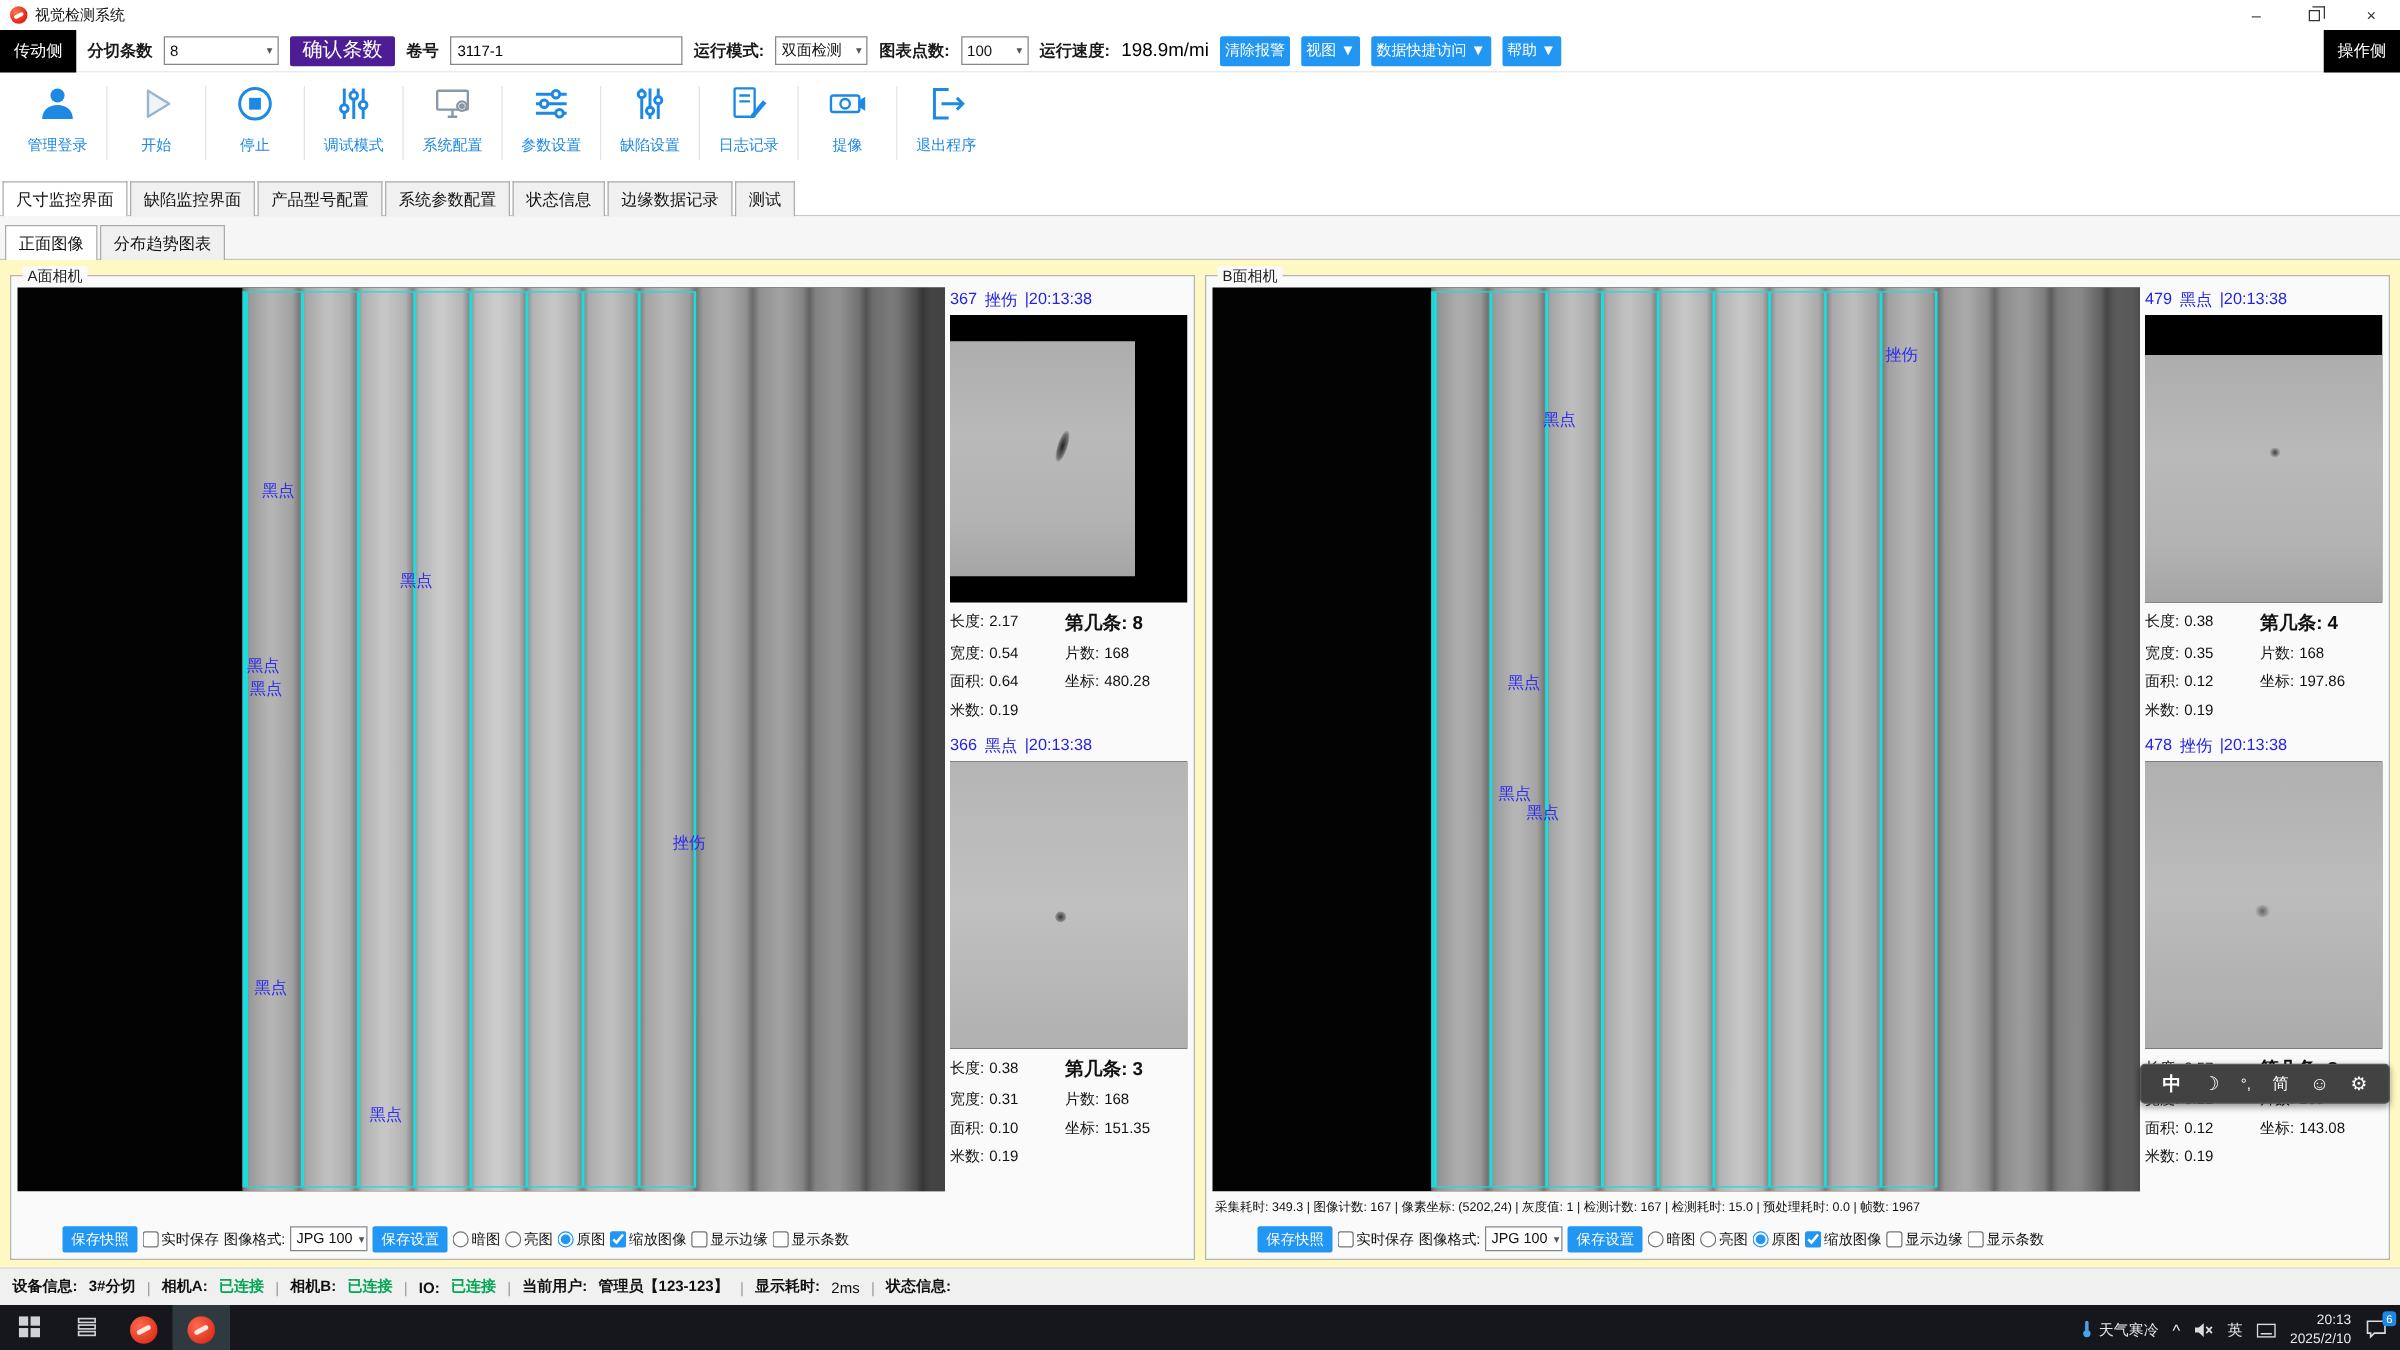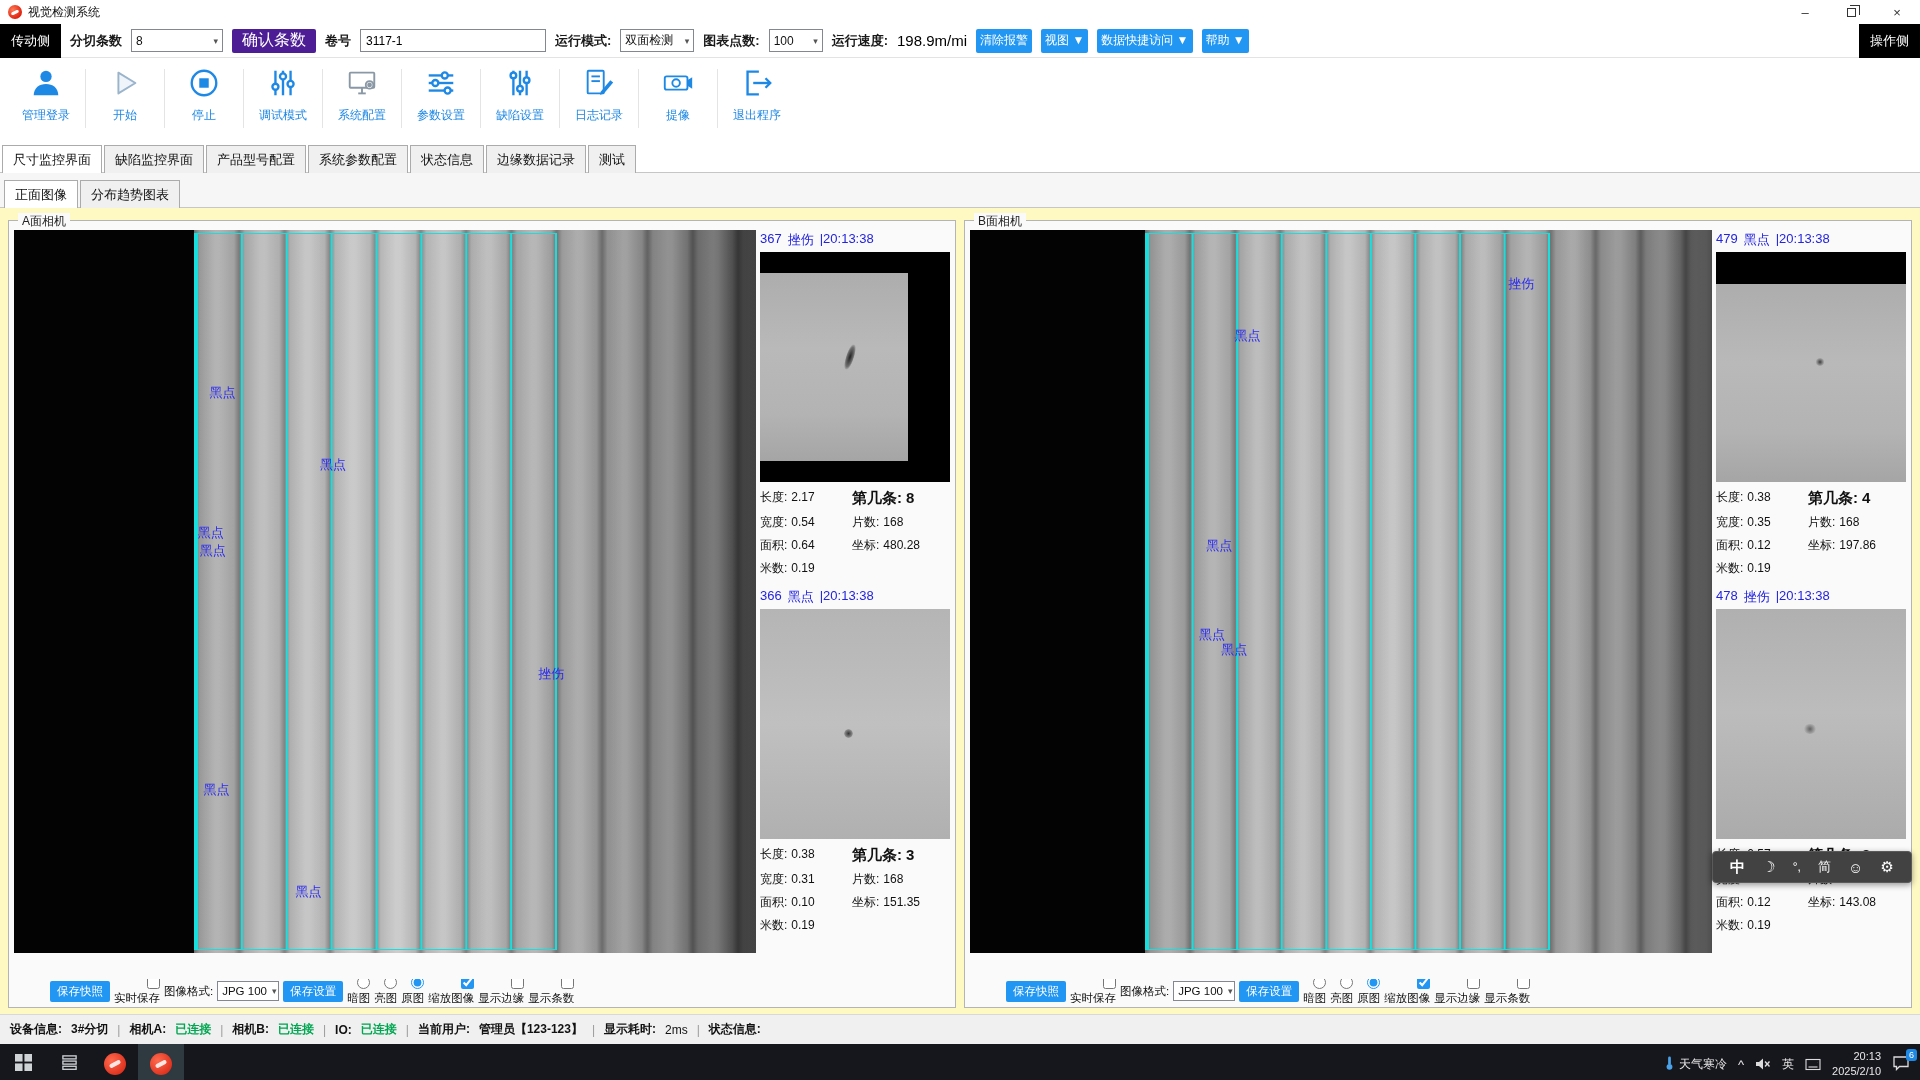--- a/index.html
+++ b/index.html
@@ -62,21 +62,21 @@
   .zone { position:absolute; top:3px; bottom:3px; border:1px solid #18dede; border-left-width:2px; border-right-width:2px;
     background-image:linear-gradient(90deg, #18dede 0, #18dede 2px, transparent 2px); background-repeat:repeat-x; }
   .cam-a .zone { left:24.3%; width:48.9%; background-size:12.5% 100%; }
   .cam-b .zone { left:23.6%; width:54.6%; background-size:11.12% 100%; }
   .ann-layer { position:absolute; inset:0; }
   .annotation { position:absolute; transform:translate(-50%,-50%); color:#2b2bf0; font-size:13px; white-space:nowrap; }
 
   .info-line { grid-column:1; grid-row:2; font-size:10px; color:#111; white-space:nowrap; overflow:hidden; align-self:center; padding-left:2px; }
 
   .controls { grid-column:1; grid-row:3; display:flex; align-items:center; gap:4px; font-size:11.5px; white-space:nowrap; overflow:hidden;padding-left:36px; }
-  .chk { display:flex; align-items:flex-end; gap:2px; cursor:pointer;flex-direction:column; }
+  .chk { display:flex; align-items:center; gap:2px; cursor:pointer; }
   .chk input { width:13px; height:13px; margin:0; accent-color:#2196f3; }
   .btn-blue.sm { height:21px; padding:0 7px; font-size:11.5px; }
   .combo.sm { height:20px; width:62px; font-size:11.5px; }
 
   .cards { grid-column:2; grid-row:1/4; display:flex; flex-direction:column; gap:10px; overflow:hidden; background:#fafafa; }
   .card { display:flex; flex-direction:column; }
   .card-header { font-size:13px; color:#2323e0; display:flex; gap:6px; padding:1px 0 3px; }
   .thumb { height:230px; background:#000; position:relative; overflow:hidden; }
   .patch { position:absolute; background:linear-gradient(180deg,#adadad,#b9b9b9 40%,#b3b3b3 75%,#a5a5a5); }
   .patch-a1 { left:0; top:9%; width:78%; height:82%; }
@@ -427,20 +427,21 @@
         <div class="film"></div>
         <div class="zone"></div>
         <div class="ann-layer">
             <div class="annotation" style="left: 37.4%; top: 14.7%;">黑点</div>
             <div class="annotation" style="left: 74.3%; top: 7.4%;">挫伤</div>
             <div class="annotation" style="left: 33.6%; top: 43.7%;">黑点</div>
             <div class="annotation" style="left: 32.6%; top: 56%;">黑点</div>
             <div class="annotation" style="left: 35.6%; top: 58.1%;">黑点</div>
           </div>
       </div>
+      <div class="info-line">采集耗时: 349.3  |  图像计数: 167  |  像素坐标: (5202,24)  |  灰度值: 1  |  检测计数: 167  |  检测耗时: 15.0  |  预处理耗时: 0.0  |  帧数: 1967</div>
       <div class="controls">
         <button class="btn-blue sm">保存快照</button>
         <label class="chk">
             <input type="checkbox" style="">
             <span>实时保存</span>
           </label>
         <span>图像格式:</span>
         <div class="combo sm">
             <span>JPG 100</span>
             <span class="arrow">▾</span>

